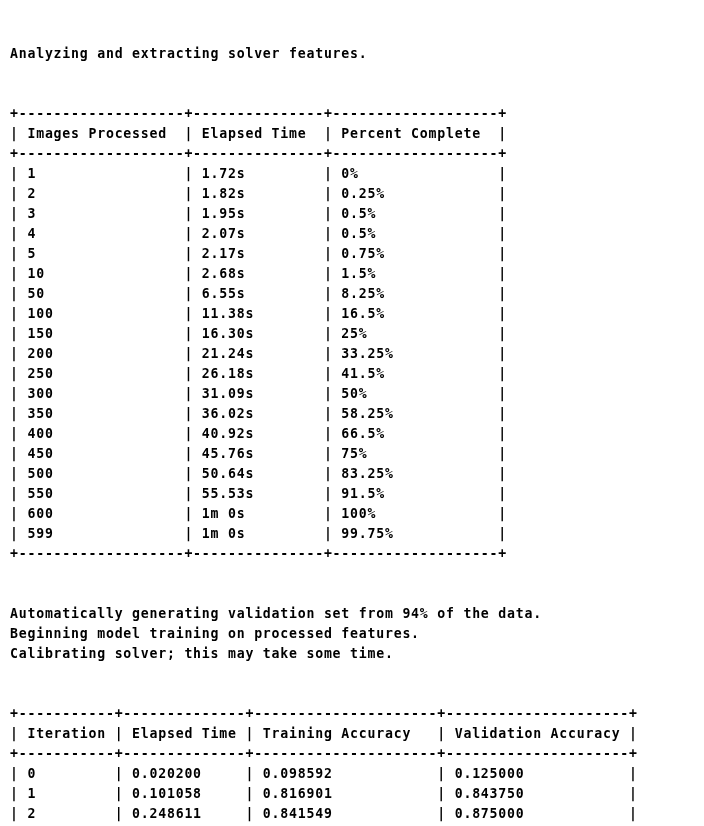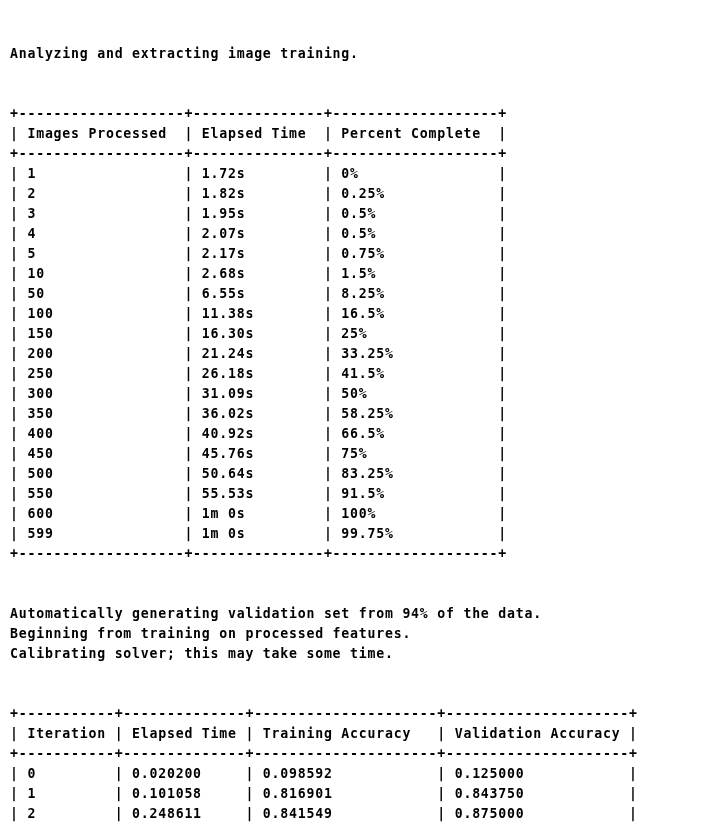--- a/index.html
+++ b/index.html
@@ -31,18 +31,18 @@
   }
   .rule { }
   .msg { }
   .row { }
   .hdr { }
 </style>
 </head>
 <body>
 
 <div id="console">
-  <div id="block-pre"><span class="line msg">Analyzing and extracting image training.</span></div>
+  <div id="block-pre"><span class="line msg">Analyzing and extracting solver features.</span></div>
   <div id="block-table1"><span class="line rule">+-------------------+---------------+-------------------+</span><span class="line hdr">| Images Processed  | Elapsed Time  | Percent Complete  |</span><span class="line rule">+-------------------+---------------+-------------------+</span><span class="line row">| 1                 | 1.72s         | 0%                |</span><span class="line row">| 2                 | 1.82s         | 0.25%             |</span><span class="line row">| 3                 | 1.95s         | 0.5%              |</span><span class="line row">| 4                 | 2.07s         | 0.5%              |</span><span class="line row">| 5                 | 2.17s         | 0.75%             |</span><span class="line row">| 10                | 2.68s         | 1.5%              |</span><span class="line row">| 50                | 6.55s         | 8.25%             |</span><span class="line row">| 100               | 11.38s        | 16.5%             |</span><span class="line row">| 150               | 16.30s        | 25%               |</span><span class="line row">| 200               | 21.24s        | 33.25%            |</span><span class="line row">| 250               | 26.18s        | 41.5%             |</span><span class="line row">| 300               | 31.09s        | 50%               |</span><span class="line row">| 350               | 36.02s        | 58.25%            |</span><span class="line row">| 400               | 40.92s        | 66.5%             |</span><span class="line row">| 450               | 45.76s        | 75%               |</span><span class="line row">| 500               | 50.64s        | 83.25%            |</span><span class="line row">| 550               | 55.53s        | 91.5%             |</span><span class="line row">| 600               | 1m 0s         | 100%              |</span><span class="line row">| 599               | 1m 0s         | 99.75%            |</span><span class="line rule">+-------------------+---------------+-------------------+</span></div>
-  <div id="block-mid"><span class="line msg">Automatically generating validation set from 94% of the data.</span><span class="line msg">Beginning from training on processed features.</span><span class="line msg">Calibrating solver; this may take some time.</span></div>
+  <div id="block-mid"><span class="line msg">Automatically generating validation set from 94% of the data.</span><span class="line msg">Beginning model training on processed features.</span><span class="line msg">Calibrating solver; this may take some time.</span></div>
   <div id="block-table2"><span class="line rule">+-----------+--------------+---------------------+---------------------+</span><span class="line hdr">| Iteration | Elapsed Time | Training Accuracy   | Validation Accuracy |</span><span class="line rule">+-----------+--------------+---------------------+---------------------+</span><span class="line row">| 0         | 0.020200     | 0.098592            | 0.125000            |</span><span class="line row">| 1         | 0.101058     | 0.816901            | 0.843750            |</span><span class="line row">| 2         | 0.248611     | 0.841549            | 0.875000            |</span></div>
   
 </div>
 
 </body></html>

